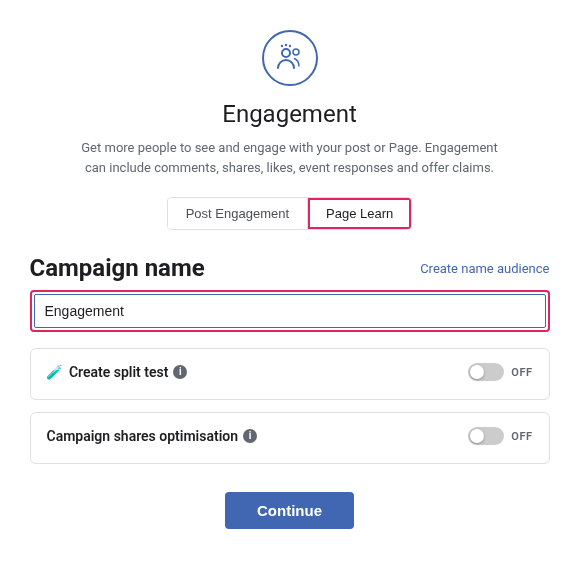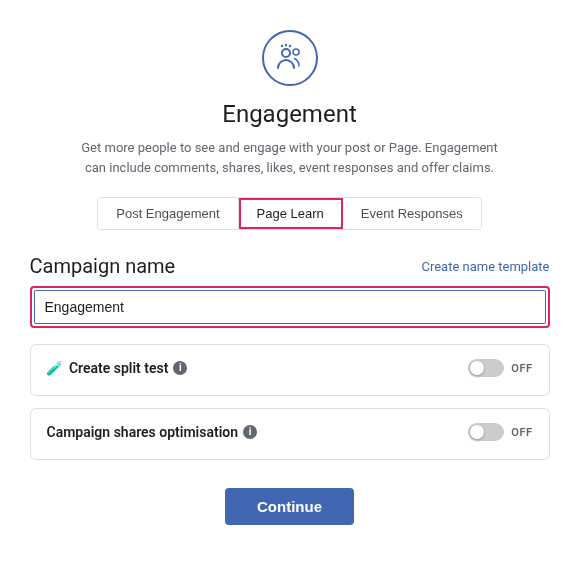--- a/index.html
+++ b/index.html
@@ -79,22 +79,22 @@
     }
 
     .campaign-name-header {
       display: flex;
       justify-content: space-between;
       align-items: center;
       margin-bottom: 8px;
     }
 
     .campaign-name-label {
-      font-size: 20px;
-      font-weight: 400;
+      font-size: 24px;
+      font-weight: 700;
       color: #1c1e21;
     }
 
     .create-template-link {
       font-size: 13px;
       color: #4267b2;
       text-decoration: none;
       cursor: pointer;
     }
 
@@ -237,27 +237,26 @@
   </svg>
 </div>
 
 <h1 class="page-title">Engagement</h1>
 
 <p class="page-description">Get more people to see and engage with your post or Page. Engagement can include comments, shares, likes, event responses and offer claims.</p>
 
 <div class="tabs-row">
   <button class="tab-btn">Post Engagement</button>
   <button class="tab-btn active">Page Learn</button>
-  <button class="tab-btn">Event Responses</button>
 </div>
 
 <div class="section">
   <div class="campaign-name-header">
     <span class="campaign-name-label">Campaign name</span>
-    <a class="create-template-link">Create name template</a>
+    <a class="create-template-link">Create name audience</a>
   </div>
 
   <div class="campaign-name-input-wrap">
     <input class="campaign-name-input" type="text" value="Engagement" style="">
   </div>
 
   <div class="card">
     <div class="card-header">
       <span class="card-title">
         <span>🧪</span>

